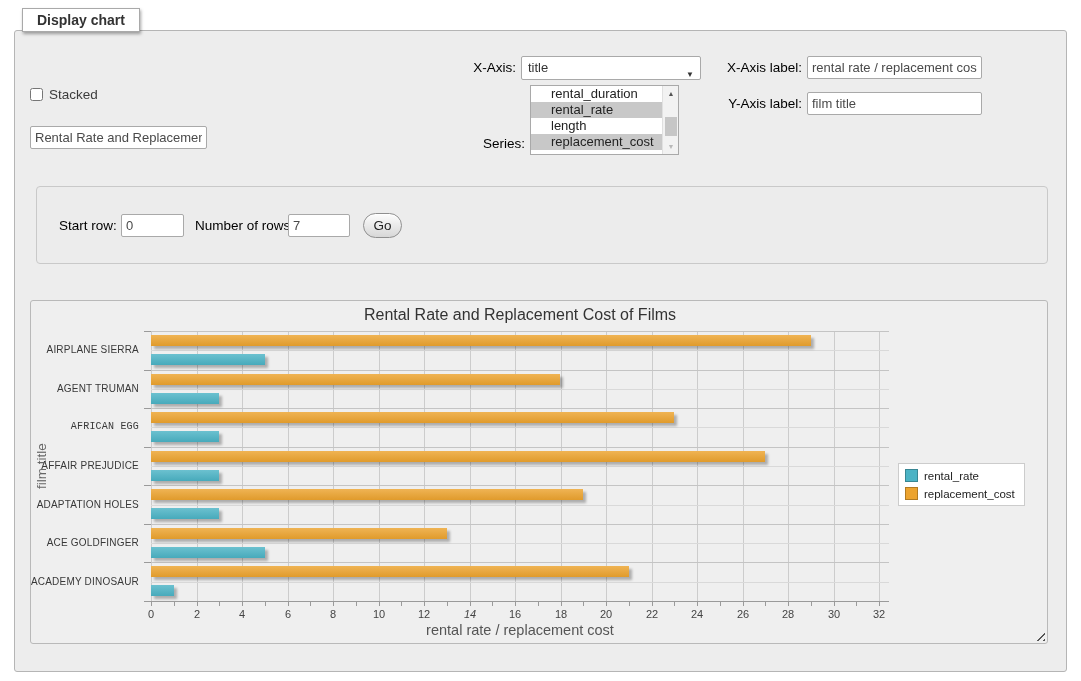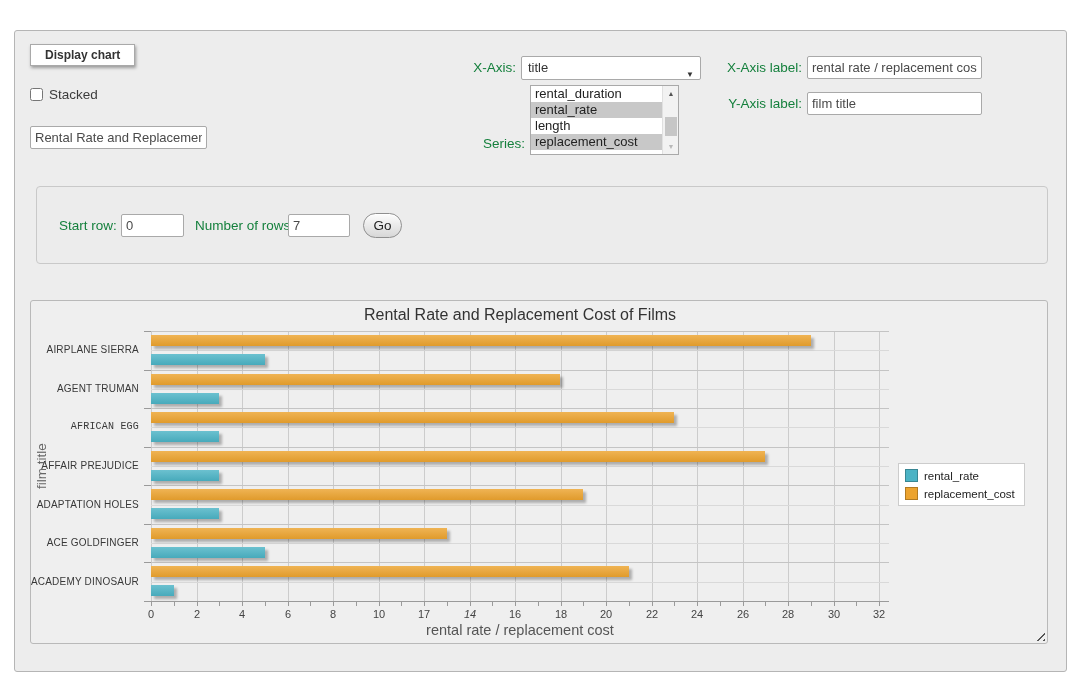--- a/index.html
+++ b/index.html
@@ -3,26 +3,26 @@
 <meta charset="utf-8">
 <style>
   * { margin:0; padding:0; box-sizing:border-box; }
   html,body { background:#fff; }
   body { font-family:"Liberation Sans", sans-serif; color:#333; }
   .page { position:relative; width:1081px; height:681px; background:#fff; overflow:hidden; }
 
   
   .panel { position:absolute; left:14px; top:30px; width:1053px; height:642px;
            background:#ededed; border:1px solid #b5b5b5; border-radius:3px; }
-  .panel-legend { position:absolute; left:30px; top:8px; z-index:5;
+  .panel-legend { position:absolute; left:22px; top:8px; z-index:5;
                   background:#fff; border:1px solid #a9a9a9; padding:3px 14px;
-                  font-size:12px; font-weight:bold; color:#333;
-                  box-shadow:1px 2px 3px rgba(0,0,0,0.35);margin-top:36px; }
-
-  .lbl { position:absolute; font-size:13.5px; color:#15803d; line-height:24px; white-space:nowrap; }
+                  font-size:14px; font-weight:bold; color:#333;
+                  box-shadow:1px 2px 3px rgba(0,0,0,0.35); }
+
+  .lbl { position:absolute; font-size:13.5px; color:#000000; line-height:24px; white-space:nowrap; }
   .t-right { text-align:right; }
 
   input[type=text] { border:1px solid #a9a9a9; border-radius:2px; background:#fff;
                      font-family:"Liberation Sans",sans-serif; font-size:13px; color:#4a4a4a;
                      padding:0 4px; height:23px; }
 
   
   .radio-row { position:absolute; left:30px; top:54px; display:flex; align-items:center; gap:6px;
                font-size:13.5px; color:#3c3c3c; }
   .radio-row label { display:flex; align-items:center; gap:4px; margin-right:6px; }
@@ -35,21 +35,21 @@
   .select-box { position:absolute; left:521px; top:56px; width:180px; height:24px;
                 background:#fff; border:1px solid #a9a9a9; border-radius:2px;
                 font-size:13px; color:#333; line-height:22px; padding:0 20px 0 6px; cursor:default; }
   .select-box .arrow { position:absolute; right:6px; top:7px; font-size:8px; color:#333; }
 
   
   .series-lbl { left:478px; top:132px; width:47px; }
   .series-list { position:absolute; left:530px; top:85px; width:149px; height:70px;
                  background:#fff; border:1px solid #a9a9a9; overflow:hidden; }
   .series-list .opt { height:16px; line-height:16px; font-size:13px; color:#222;
-                      padding-left:4px; padding-right:18px; white-space:nowrap; }
+                      padding-left:20px; padding-right:18px; white-space:nowrap; }
   .series-list .opt.sel { background:#c8c8c8; }
   .sb { position:absolute; right:0; top:0; width:16px; height:68px; background:#f2f2f2; border-left:1px solid #e0e0e0; }
   .sb .btn { position:absolute; left:0; width:16px; height:15px; font-size:7px; text-align:center; line-height:15px; color:#555; }
   .sb .btn.up { top:0; }
   .sb .btn.down { bottom:0; color:#b9b9b9; }
   .sb .thumb { position:absolute; left:2px; top:31px; width:12px; height:19px; background:#c6c6c6; }
 
   
   .xlabel-lbl { left:720px; top:56px; width:82px; }
   .xlabel-input { position:absolute; left:807px; top:56px; width:175px; }
@@ -250,21 +250,21 @@
         <div class="xtick" style="left: 780px;"></div>
         <div class="xtick" style="left: 803px;"></div>
         <div class="xtick" style="left: 825px;"></div>
         <div class="xtick" style="left: 848px;"></div>
         <div class="xtick-label" style="left: 105px;">0</div>
         <div class="xtick-label" style="left: 151px;">2</div>
         <div class="xtick-label" style="left: 196px;">4</div>
         <div class="xtick-label" style="left: 242px;">6</div>
         <div class="xtick-label" style="left: 287px;">8</div>
         <div class="xtick-label" style="left: 333px;">10</div>
-        <div class="xtick-label" style="left: 378px;">17</div>
+        <div class="xtick-label" style="left: 378px;">12</div>
         <div class="xtick-label" style="left: 424px; font-style: italic;">14</div>
         <div class="xtick-label" style="left: 469px;">16</div>
         <div class="xtick-label" style="left: 515px;">18</div>
         <div class="xtick-label" style="left: 560px;">20</div>
         <div class="xtick-label" style="left: 606px;">22</div>
         <div class="xtick-label" style="left: 651px;">24</div>
         <div class="xtick-label" style="left: 697px;">26</div>
         <div class="xtick-label" style="left: 742px;">28</div>
         <div class="xtick-label" style="left: 788px;">30</div>
         <div class="xtick-label" style="left: 833px;">32</div>

